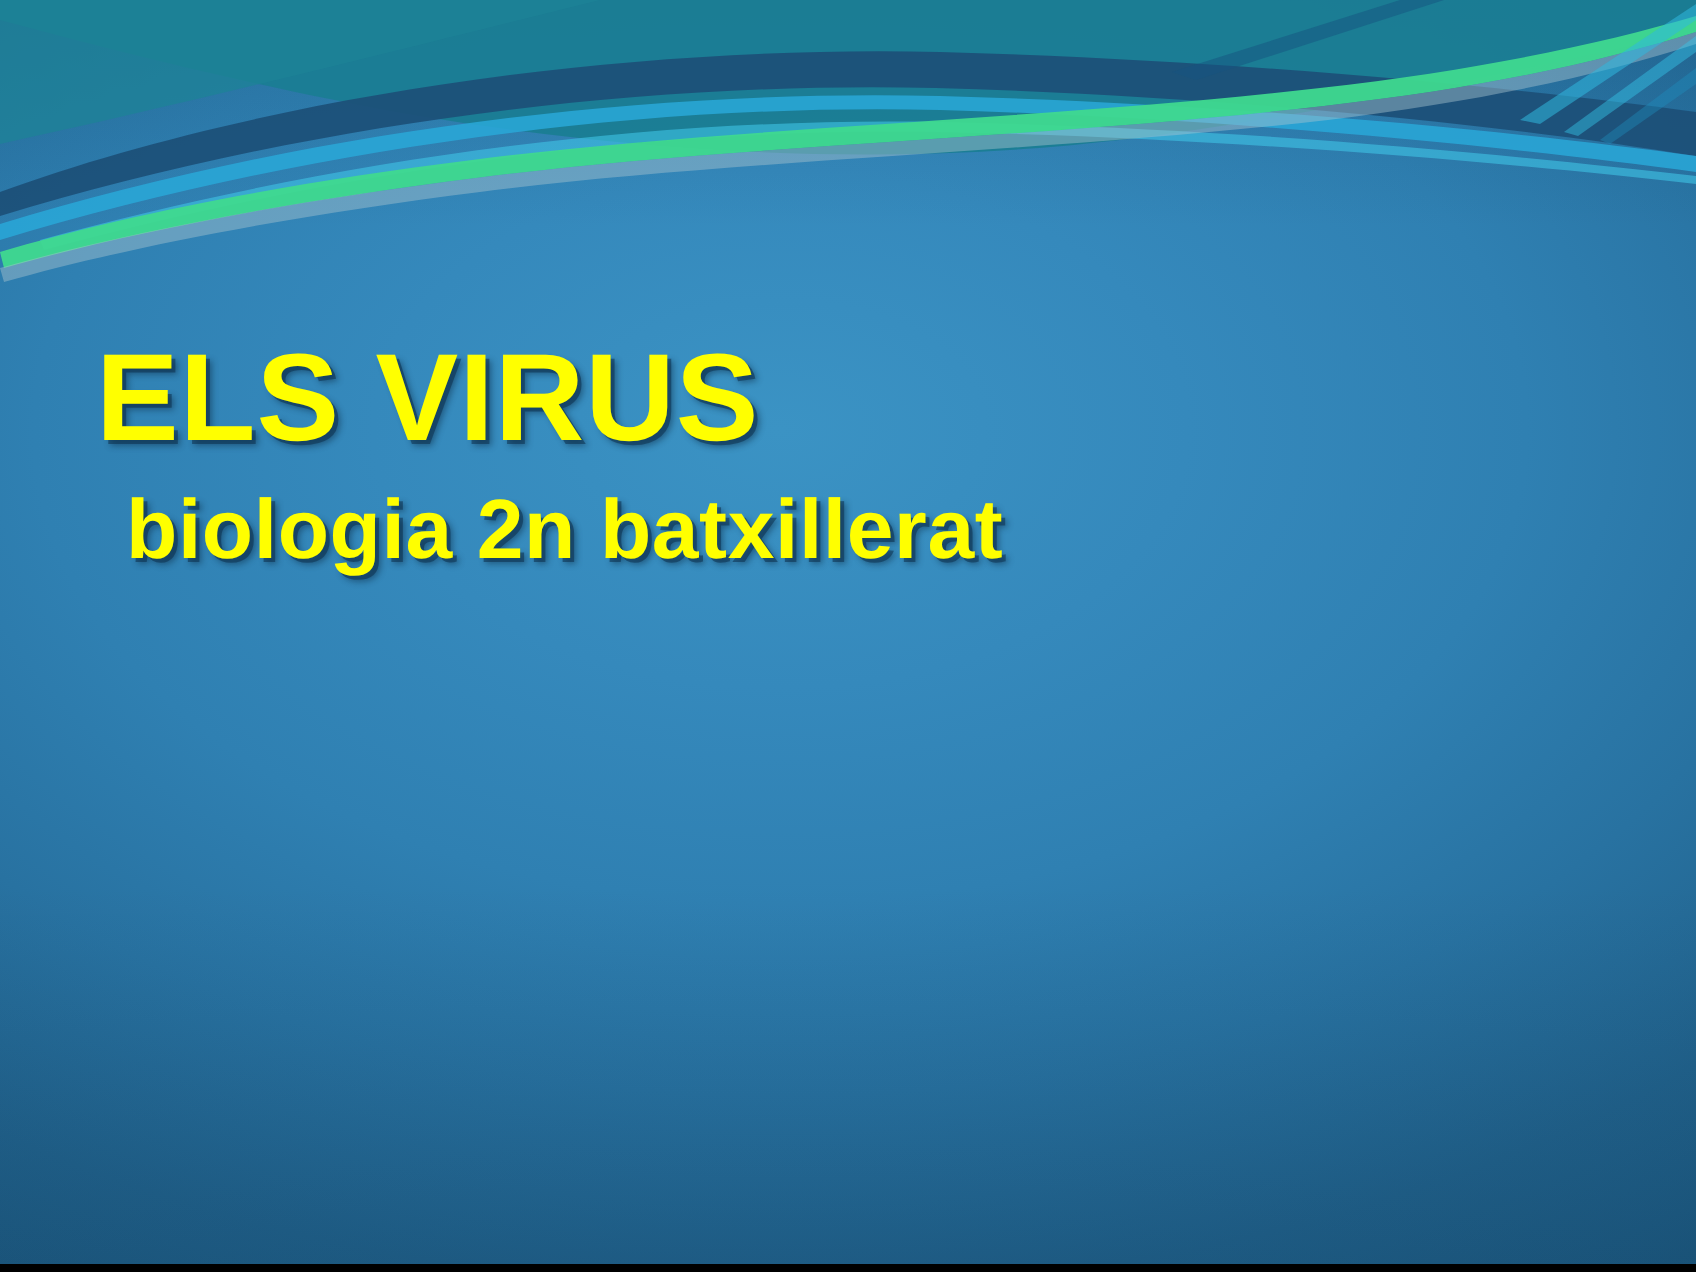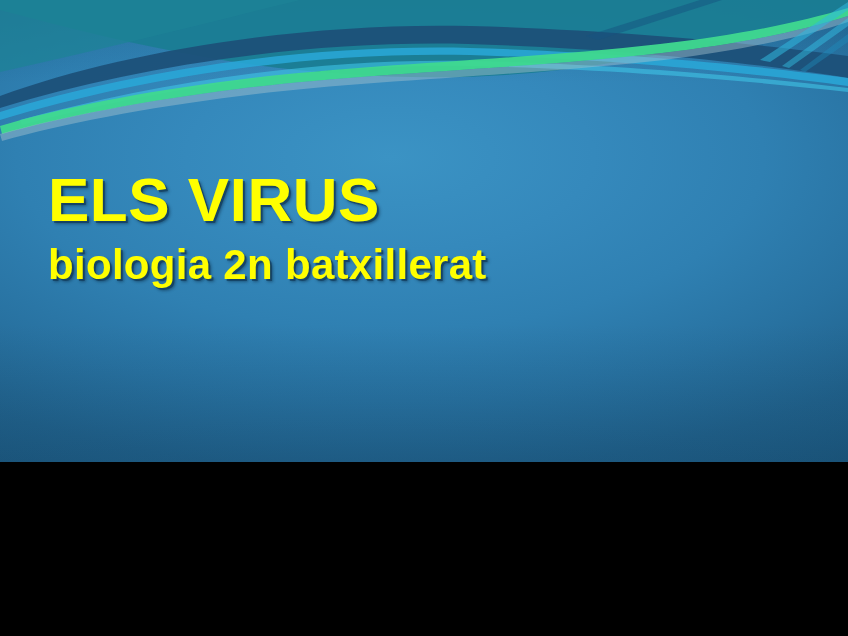--- a/index.html
+++ b/index.html
@@ -5,21 +5,21 @@
 <style>
   html, body {
     margin: 0;
     padding: 0;
     background: #000;
   }
 
   .slide {
     position: relative;
     width: 848px;
-    height: 462px;
+    height: 632px;
     overflow: hidden;
     font-family: "Liberation Sans", sans-serif;
     background: #b91c1c;
   }
 
   
   .bg-base {
     position: absolute;
     inset: 0;
     background:
@@ -72,21 +72,21 @@
       3px 3px 3px rgba(8,36,60,0.45);
     white-space: nowrap;
   }
 
   .title-sub {
     font-size: 42px;
     font-weight: bold;
     color: #ffff00;
     letter-spacing: 0.3px;
     line-height: 1.05;
-    margin: 12px 0 0 0;
+    margin: 12px 0 0 15px;
     text-shadow:
       2px 2px 0 rgba(12,48,76,0.55),
       3px 3px 3px rgba(8,36,60,0.45);
     white-space: nowrap;
   }
 
   .author-line {
     position: absolute;
     left: 30px;
     top: 503px;

